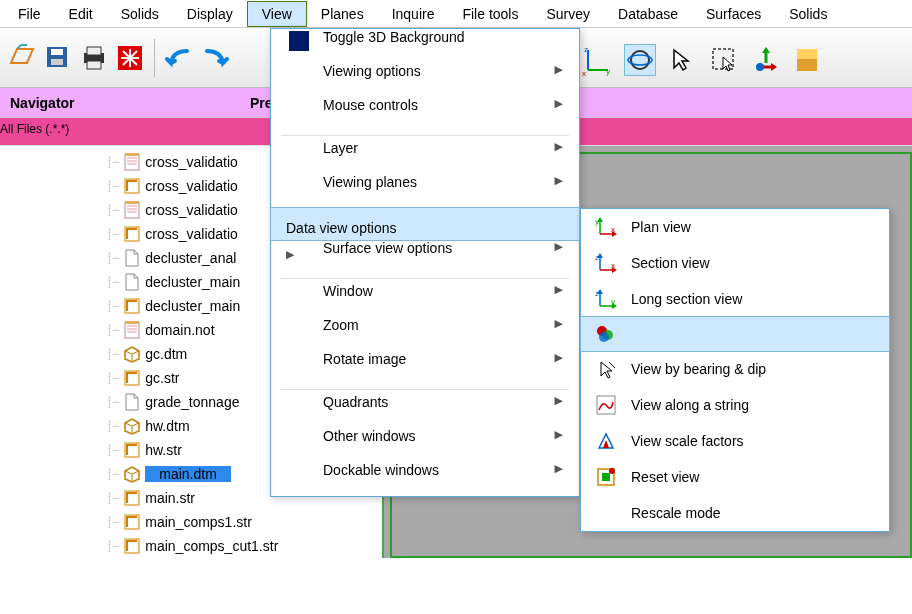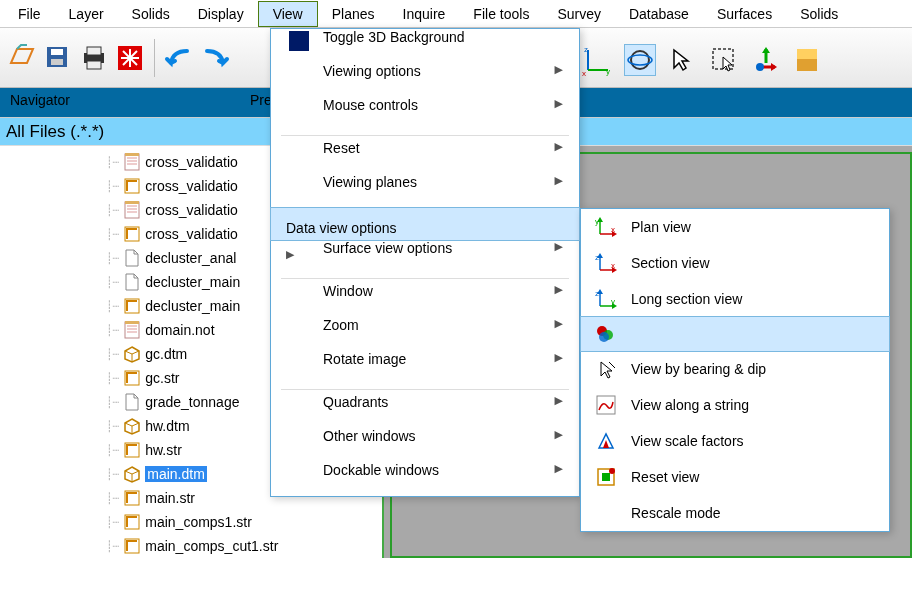--- a/index.html
+++ b/index.html
@@ -3,30 +3,30 @@
 <meta charset="utf-8">
 <style>
 * { box-sizing: border-box; margin: 0; padding: 0; }
 body { font-family: Arial, sans-serif; font-size: 14px; background: #fff; color: #000; width: 912px; height: 614px; overflow: hidden; position: relative; }
 .menubar { display: flex; background: #fff; border-bottom: 1px solid #ccc; height: 28px; align-items: center; padding-left: 4px; }
 .menubar-item { padding: 4px 14px; cursor: pointer; }
 .menubar-item.active { background: #cde8ff; border: 1px solid #4d7c0f; }
 .toolbar { height: 60px; background: linear-gradient(#fdfdfd,#e8e8e8); border-bottom: 1px solid #bbb; display: flex; align-items: center; padding-left: 6px; gap: 4px; }
 .tool-icon { width: 32px; height: 32px; display: inline-flex; align-items: center; justify-content: center; font-size: 20px; }
 .tool-sep { width: 1px; height: 38px; background: #bbb; margin: 0 4px; }
-.panel-header { display: flex; background: #0369a1; border-bottom: 1px solid #ccc; height: 30px; align-items: flex-start; }
+.panel-header { display: flex; background: #f0abfc; border-bottom: 1px solid #ccc; height: 30px; align-items: center; font-weight: bold; }
 .panel-tab { padding: 4px 10px; }
 .panel-tab.left { flex: 0 0 200px; }
 .panel-tab.right { margin-left: 40px; }
-.filter-bar { height: 28px; background: #7dd3fc; border-bottom: 1px solid #ddd; padding: 4px 6px; font-size: 17px; }
+.filter-bar { height: 28px; background: #ec4899; border-bottom: 1px solid #ddd; padding: 4px 0; font-size: 12px; }
 .content { display: flex; position: relative; }
 .tree { width: 380px; background: #fff; padding-left: 6px; padding-top: 4px; overflow: hidden; }
 .tree-row { display: flex; align-items: center; height: 24px; padding-left: 100px; gap: 4px; font-size: 14px; }
 .file-icon { width: 18px; height: 18px; display: inline-flex; align-items: center; justify-content: center; font-size: 14px; }
-.tree-row.selected span.lbl { background: #2d89ef; color: #ffffff; padding: 0 2px; }
+.tree-row.selected span.lbl { background: #2d89ef; color: #000000; padding: 0 14px; }
 .viewport { flex: 1; background: #a8a8a8; position: relative; margin-left: 2px; border-left: 2px solid #4a4; }
 .viewport-inner { position: absolute; top: 6px; left: 6px; right: 0; bottom: 0; background: #a8a8a8; border: 2px solid #2a9d2a; }
 .dropdown { position: absolute; background: #fff; border: 1px solid #5fa8d8; box-shadow: 2px 2px 8px rgba(0,0,0,.2); z-index: 10; }
 .dropdown.main { top: 28px; left: 270px; width: 310px; }
 .dd-item { display: flex; height: 34px; padding: 0 16px; gap: 12px; }
 .dd-item .label { flex: 1; }
 .dd-item .arrow { color: #555; font-size: 11px; }
 .dd-item .bigicon { width: 24px; height: 24px; }
 .dd-item.highlight { background: #cde8ff; border: 1px solid #7ab8e0; margin: -1px; padding: 0 15px; flex-direction: column; }
 .dd-sep { height: 1px; background: #ddd; margin: 4px 10px; }
@@ -35,21 +35,21 @@
 .sub-item.highlight { background: #cde8ff; border: 1px solid #7ab8e0; margin: -1px; padding: 0 13px; }
 .sub-icon { width: 22px; height: 22px; display: inline-flex; align-items: center; justify-content: center; font-size: 14px; }
 .tree-guide { color: #aaa; font-size: 11px; white-space: pre; }
 svg { display: block; }
 </style>
 </head>
 <body>
 
 <div class="menubar">
   <div class="menubar-item">File</div>
-  <div class="menubar-item">Layer</div>
+  <div class="menubar-item">Edit</div>
   <div class="menubar-item">Solids</div>
   <div class="menubar-item">Display</div>
   <div class="menubar-item active">View</div>
   <div class="menubar-item">Planes</div>
   <div class="menubar-item">Inquire</div>
   <div class="menubar-item">File tools</div>
   <div class="menubar-item">Survey</div>
   <div class="menubar-item">Database</div>
   <div class="menubar-item">Surfaces</div>
   <div class="menubar-item">Solids</div>
@@ -314,21 +314,21 @@
       <span class="arrow">▶</span>
     </div>
     <div class="dd-item">
       <span class="bigicon"></span>
       <span class="label">Mouse controls</span>
       <span class="arrow">▶</span>
     </div>
     <div class="dd-sep"></div>
     <div class="dd-item">
       <span class="bigicon"></span>
-      <span class="label">Reset</span>
+      <span class="label">Layer</span>
       <span class="arrow">▶</span>
     </div>
     <div class="dd-item">
       <span class="bigicon"></span>
       <span class="label">Viewing planes</span>
       <span class="arrow">▶</span>
     </div>
     <div class="dd-item highlight">
       <span class="bigicon"></span>
       <span class="label">Data view options</span>

